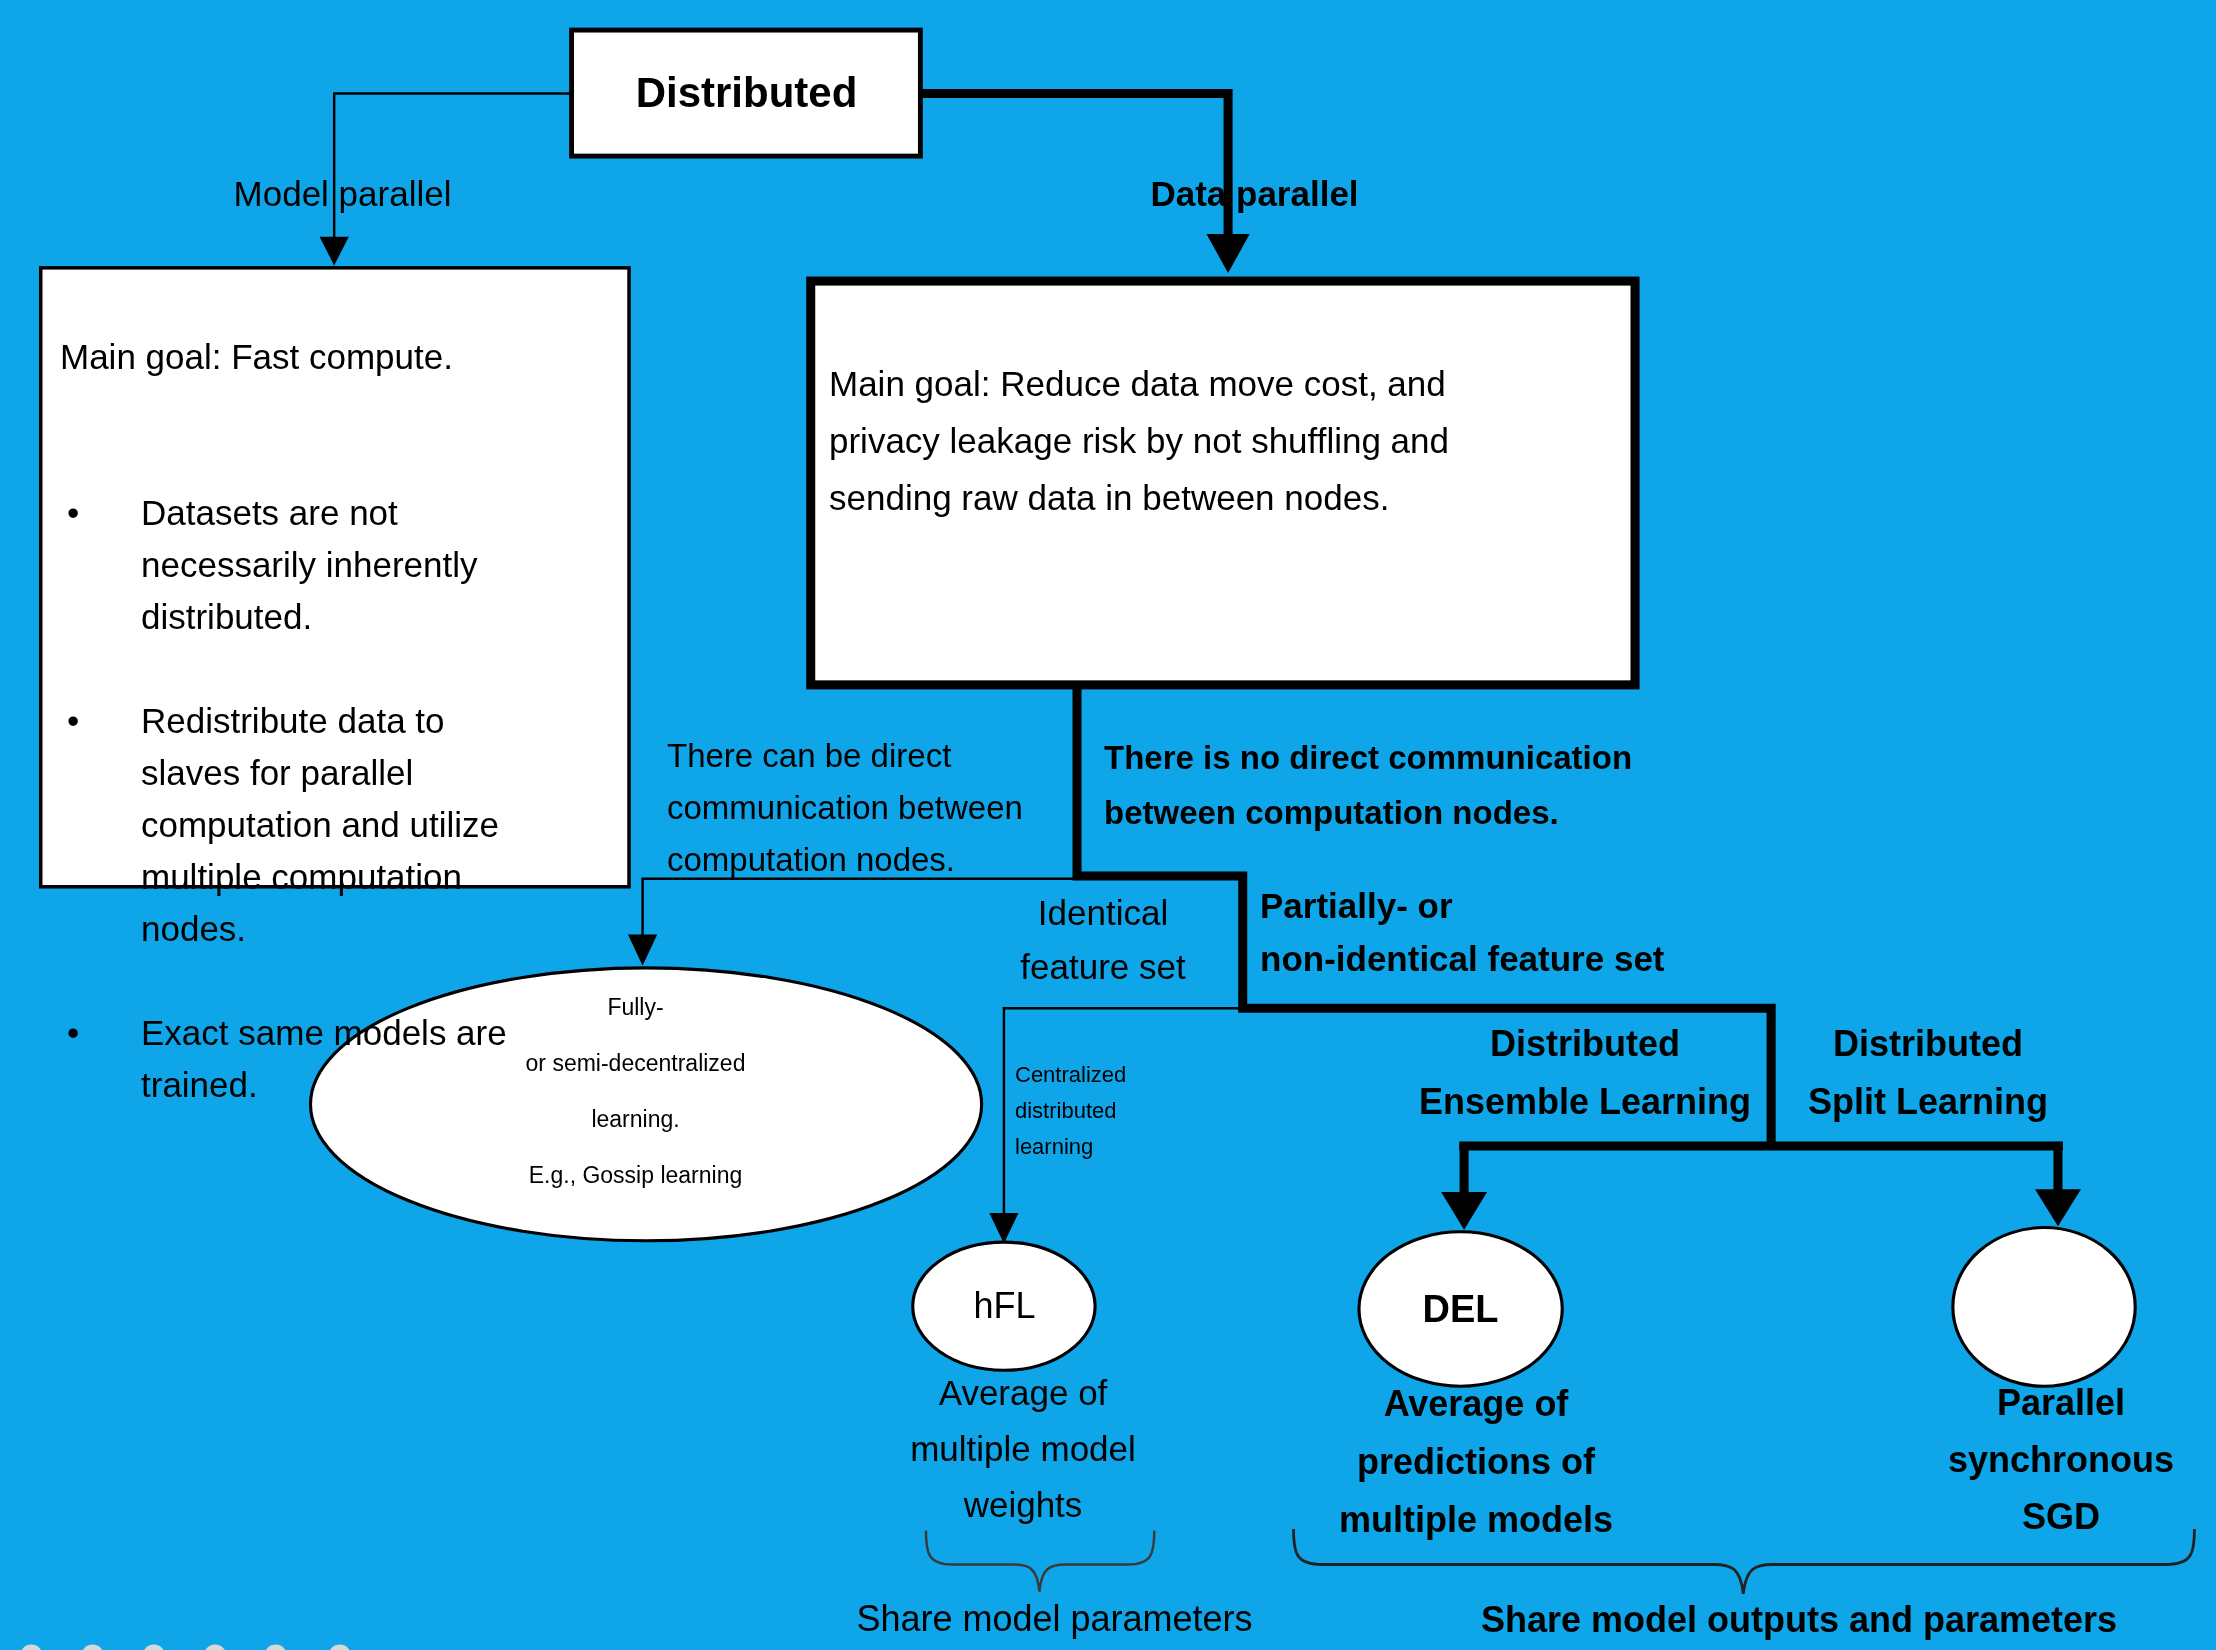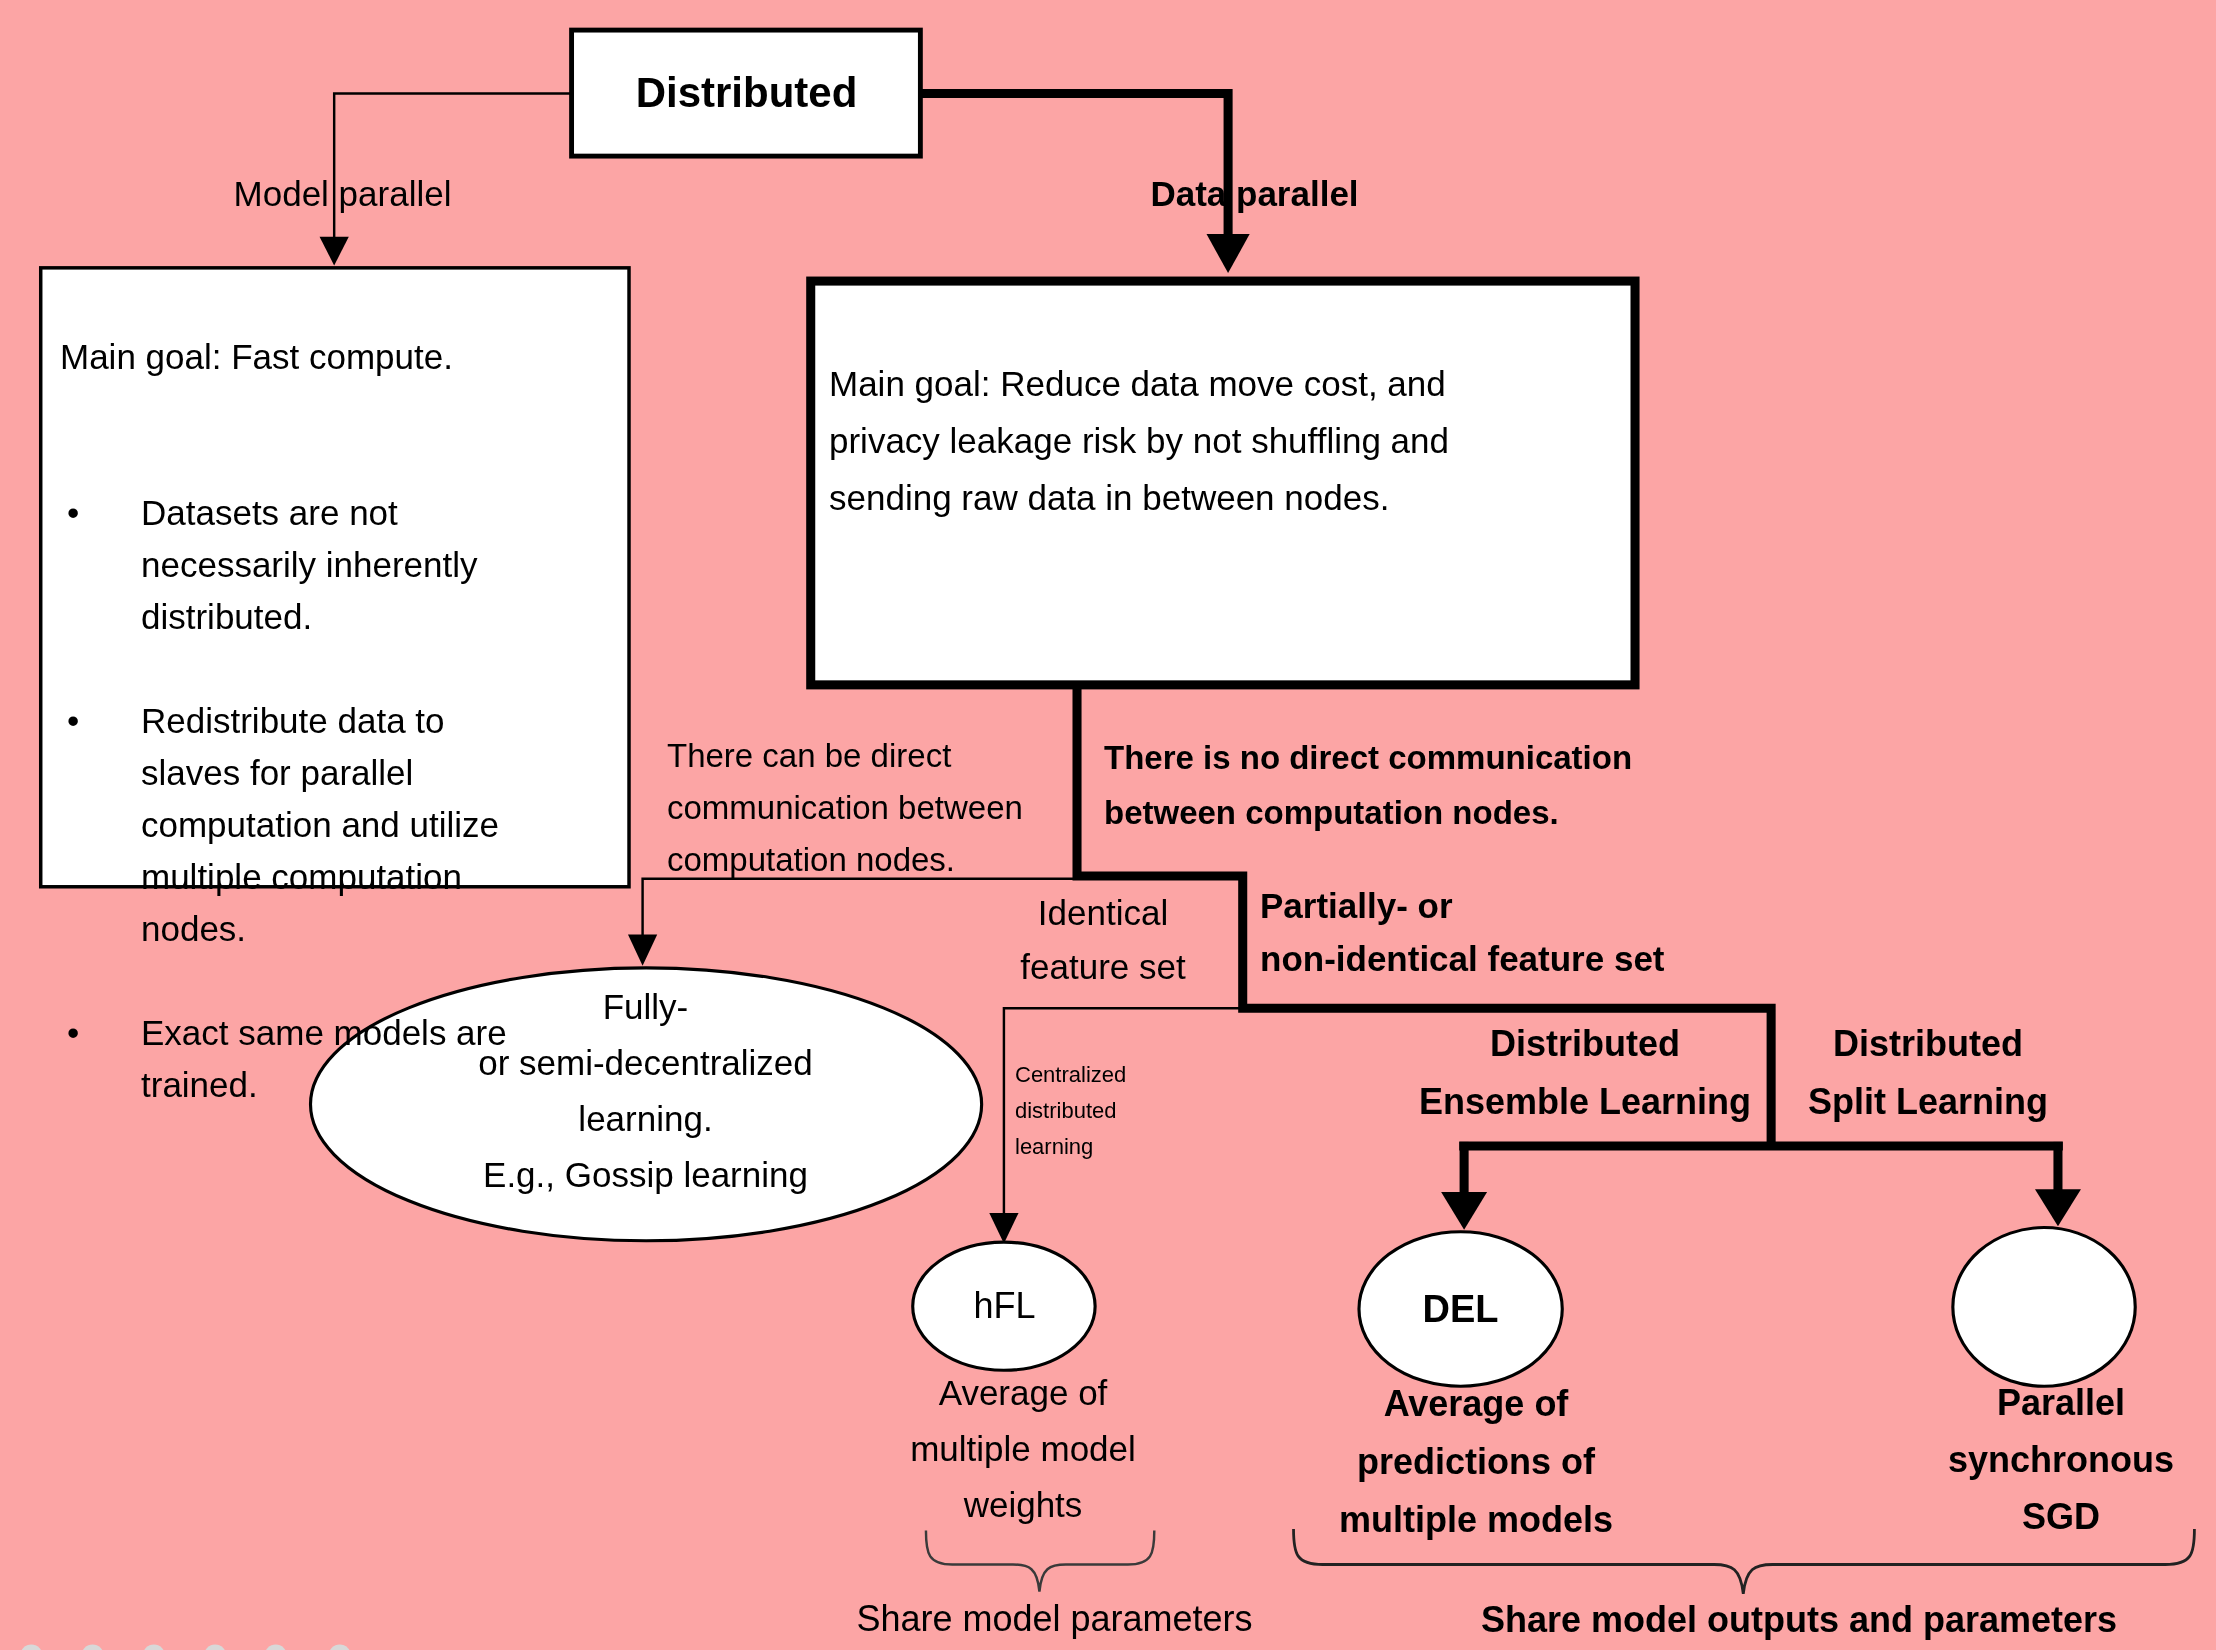--- a/index.html
+++ b/index.html
@@ -1,17 +1,17 @@
 <!DOCTYPE html>
 <html style="font-size:11px"><head>
 <meta charset="utf-8">
 <style>
   html,body{margin:0;padding:0;background:#ffffff;}
   body{width:2216px;height:1651px;overflow:hidden;}
-  .canvas{position:relative;width:2216px;height:1651px;background:#fca5a5;
+  .canvas{position:relative;width:2216px;height:1651px;background:#0ea5e9;
           font-family:"Liberation Sans",sans-serif;color:#000;}
   svg.wires{position:absolute;left:0;top:0;width:2216px;height:1651px;}
   .t{position:absolute;white-space:pre-line;color:#000;}
   .ctr{text-align:center;}
   .b{font-weight:bold;}
   
   .root-label{left:570px;top:28px;width:353px;height:130px;display:flex;
               align-items:center;justify-content:center;font-size:42px;font-weight:bold;}
   
   .model-par{left:203px;top:174px;width:279px;font-size:35px;}
@@ -28,21 +28,21 @@
   .rbox li::before{content:"\2022";position:absolute;left:4.2px;}
   
   .comm-left{left:667px;top:730px;width:446px;font-size:33px;line-height:52px;}
   .comm-right{left:1104px;top:730px;width:571px;font-size:33px;line-height:55px;font-weight:bold;}
   .identical{left:950px;top:886px;width:306px;font-size:35px;line-height:54px;}
   .partially{left:1260px;top:879px;width:487px;font-size:35px;line-height:53px;font-weight:bold;}
   .centralized{left:1015px;top:1057px;width:292px;font-size:22px;line-height:36px;}
   .ensemble{left:1376px;top:1015px;width:418px;font-size:36px;line-height:58px;font-weight:bold;}
   .splitl{left:1719px;top:1015px;width:418px;font-size:36px;line-height:58px;font-weight:bold;}
   
-  .decen{left:402px;top:979px;width:487px;font-size:35px;line-height:56px;}
+  .decen{left:392px;top:979px;width:487px;font-size:23px;line-height:56px;}
   .nlabel{display:flex;align-items:center;justify-content:center;}
   .hfl-label{left:914px;top:1242px;width:181px;height:128px;font-size:36px;}
   .del-label{left:1359px;top:1232px;width:203px;height:155px;font-size:38px;font-weight:bold;}
   .vfl-label{left:1953px;top:1228px;width:182px;height:159px;font-size:38px;font-weight:bold;}
   .hfl-sub{left:856px;top:1365px;width:334px;font-size:35px;line-height:56px;}
   .del-sub{left:1295px;top:1375px;width:362px;font-size:36px;line-height:58px;font-weight:bold;}
   .vfl-sub{left:1880px;top:1374px;width:362px;font-size:36px;line-height:57px;font-weight:bold;}
   
   .share-left{left:811px;top:1598px;width:487px;font-size:36px;}
   .share-right{left:1437px;top:1599px;width:724px;font-size:36px;font-weight:bold;}

